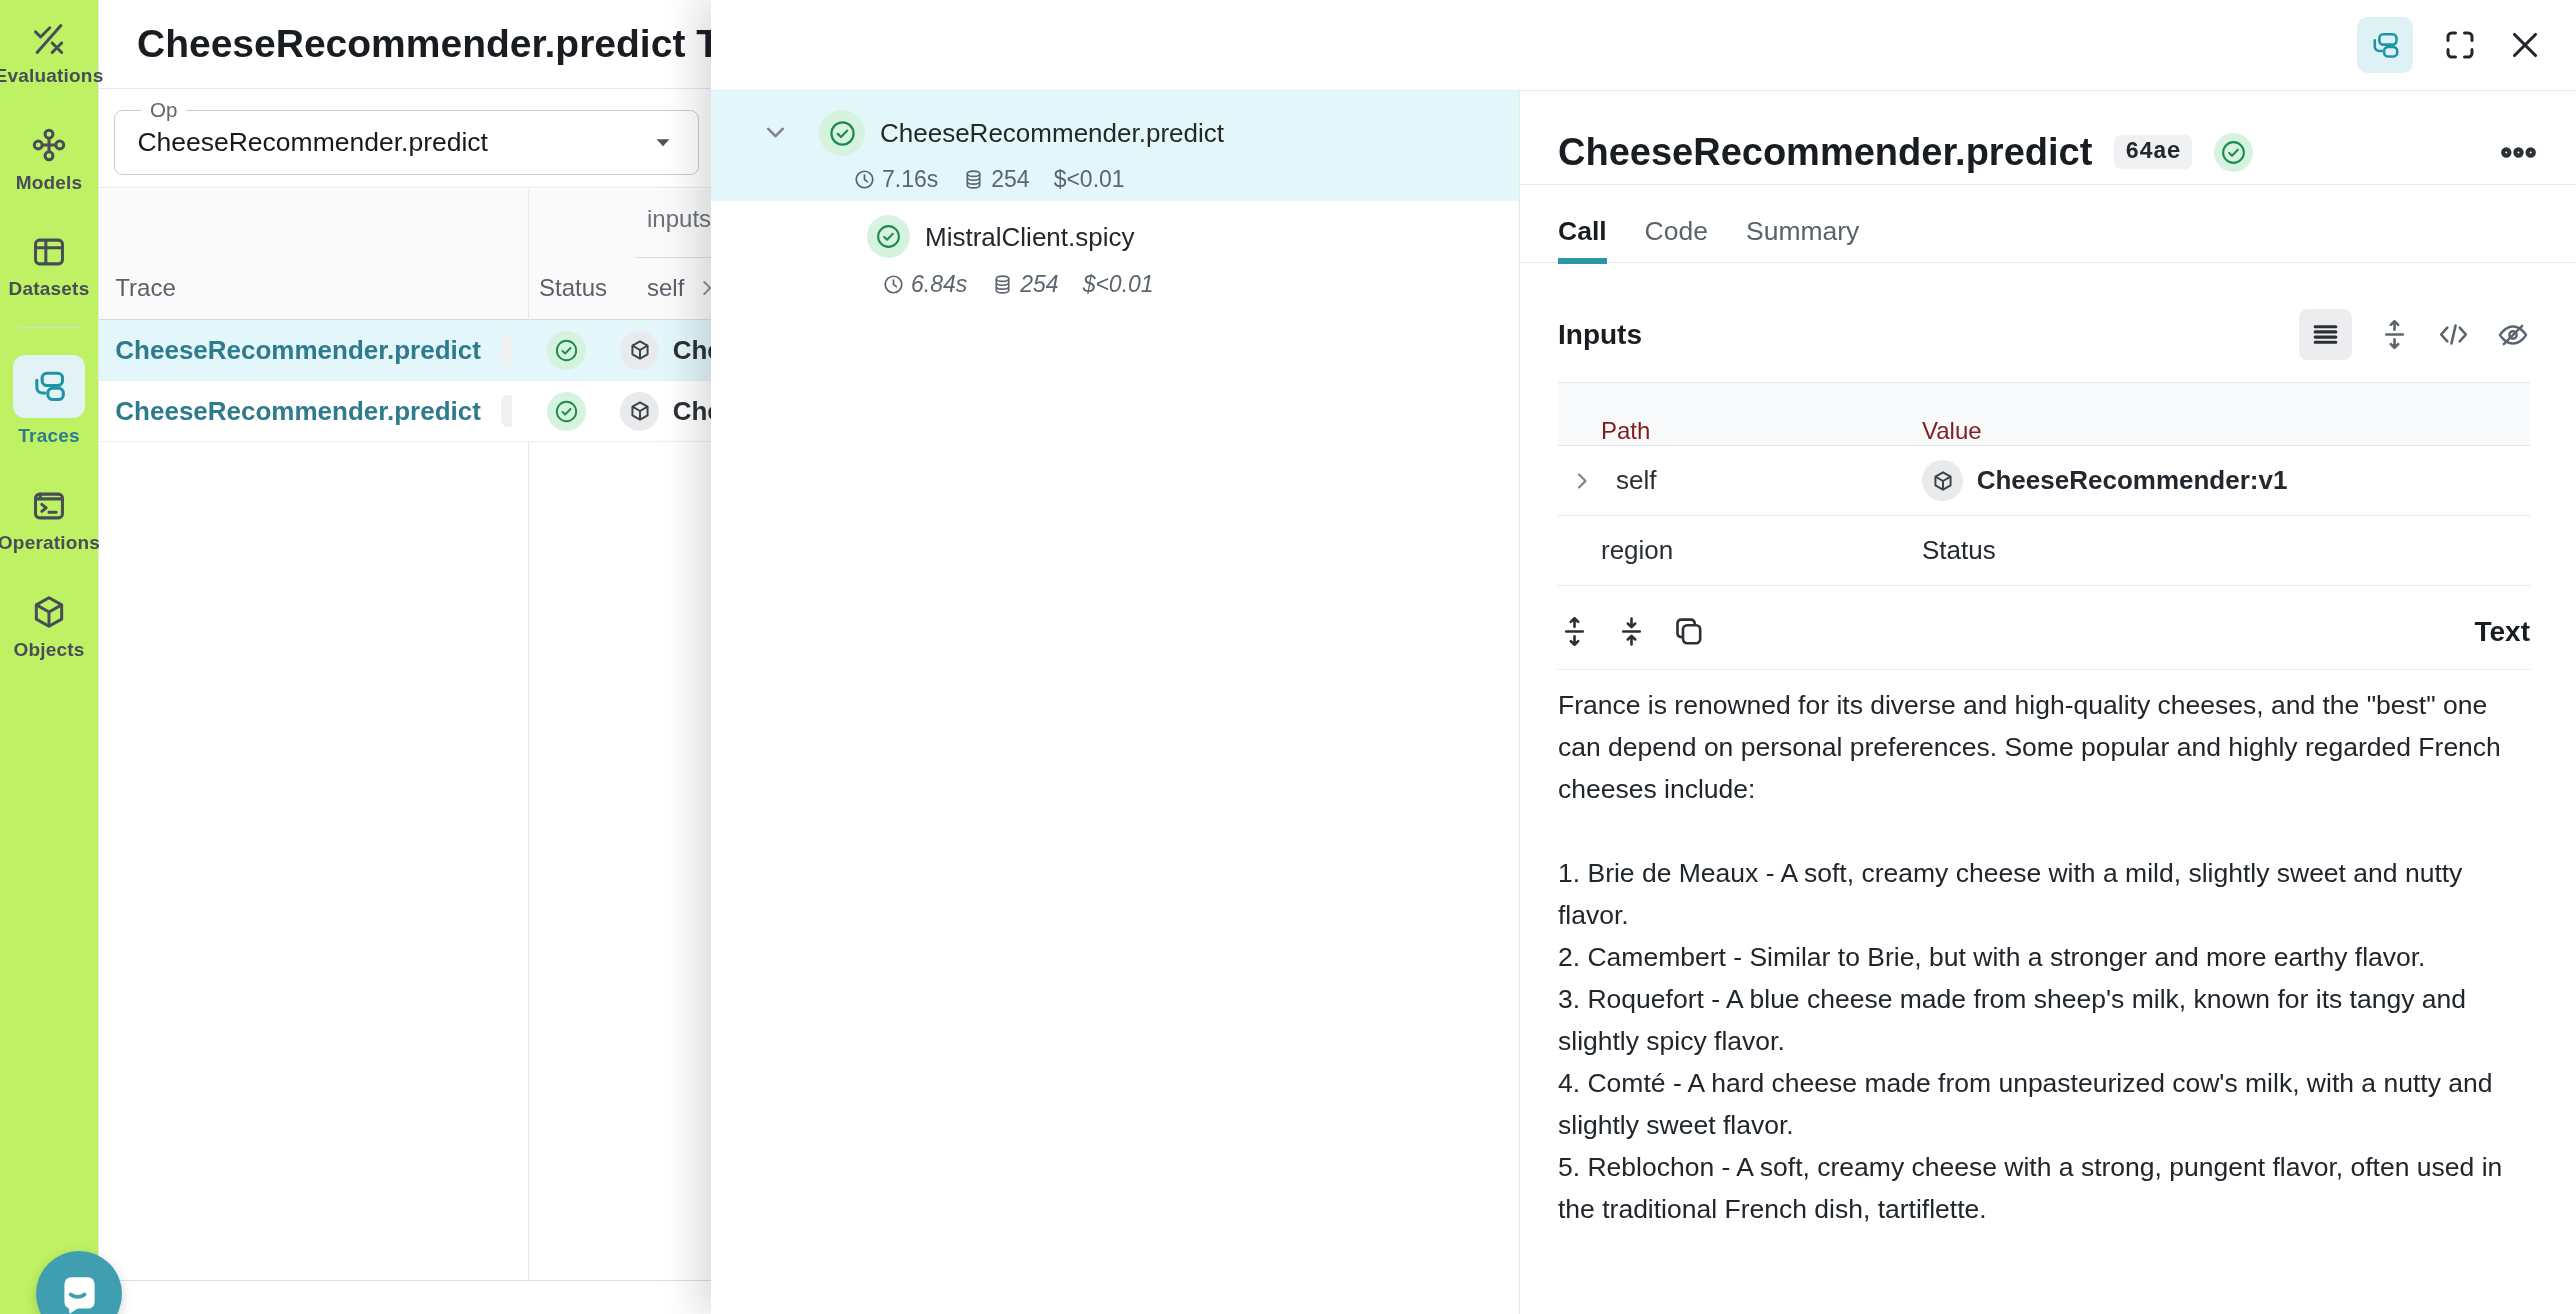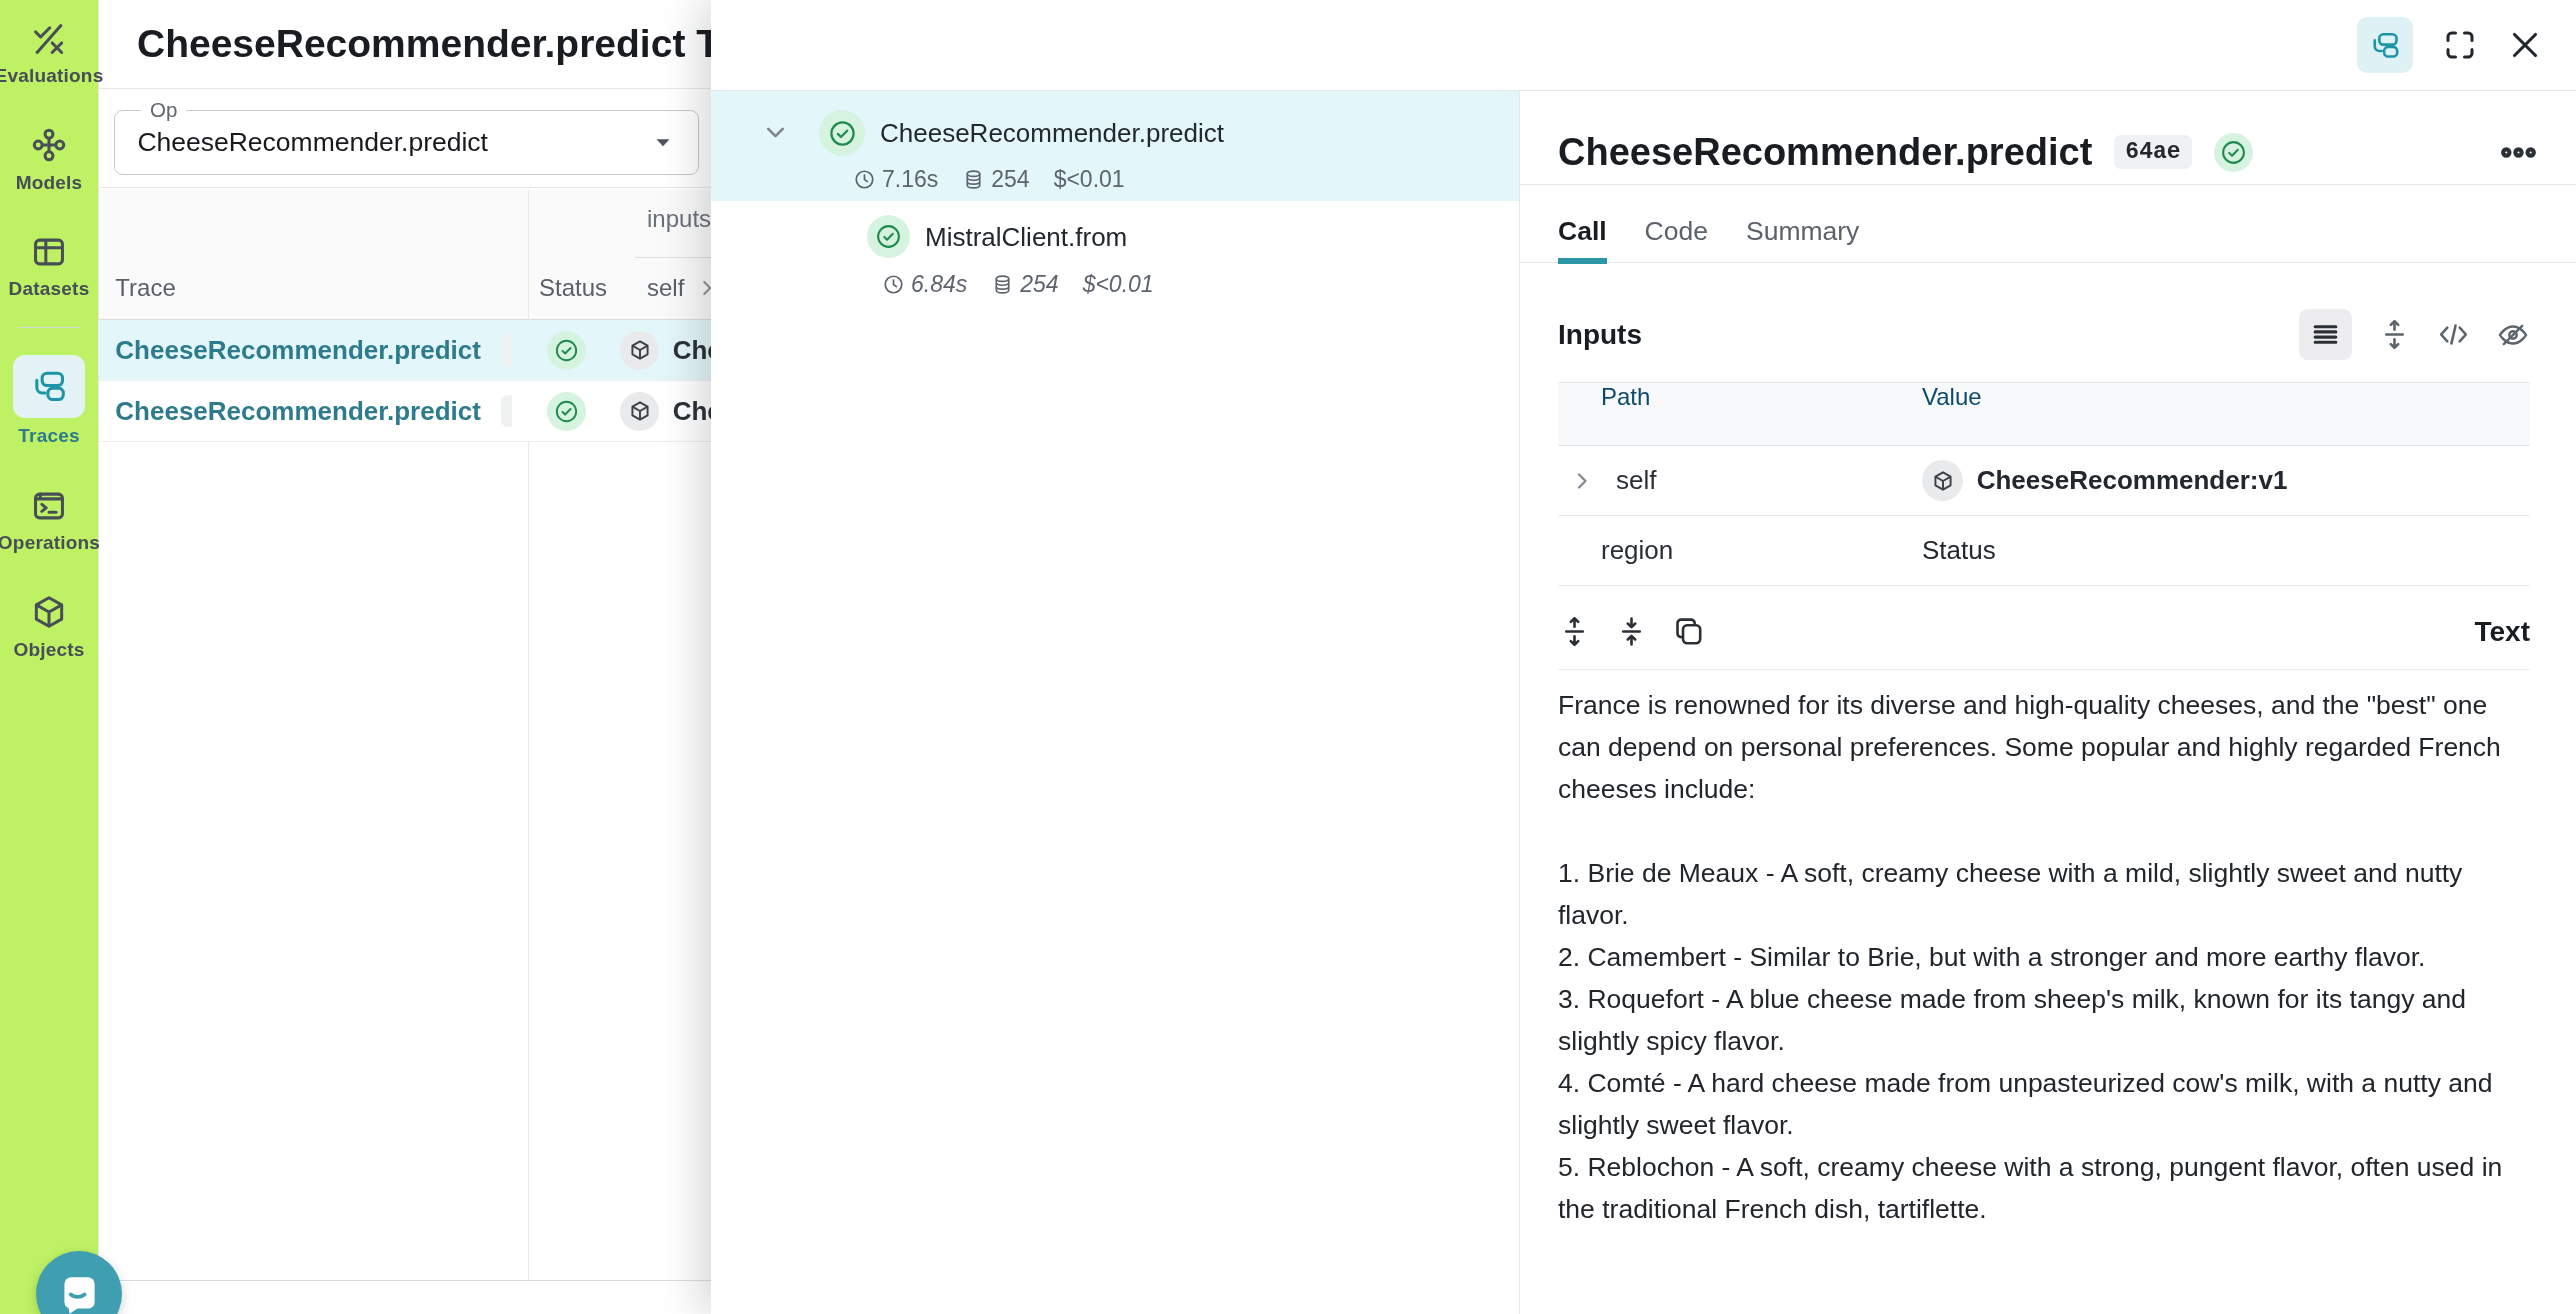--- a/index.html
+++ b/index.html
@@ -108,22 +108,22 @@
   .tabs{display:flex;gap:38px;margin:31px -46px 0 -38px;padding:0 38px;border-bottom:1.7px solid var(--border);}
   .tab{font-size:26.5px;color:#5b626c;padding-bottom:15.4px;position:relative;cursor:pointer;}
   .tab.active{color:var(--ink);font-weight:700;}
   .tab.active::after{content:"";position:absolute;left:0;right:0;bottom:-1.7px;height:6px;background:#2a96a6;}
   .section-head{display:flex;align-items:center;margin-top:46px;}
   .section-title{font-size:28px;font-weight:700;color:var(--ink);}
   .inputs-tools{margin-left:auto;display:flex;align-items:center;gap:26px;color:#5c646e;}
   .inputs-tools .tool{cursor:pointer;display:flex;align-items:center;justify-content:center;}
   .inputs-tools .tool.toggled{background:#ededef;border-radius:8.6px;width:53px;height:51px;color:#2b3036;}
   .kv-table{margin-top:22px;border-top:1.7px solid #e2e4e6;}
-  .kv-head{display:flex;background:var(--thead-bg);height:63px;align-items:flex-start;
-    border-bottom:1.7px solid #e2e4e6;font-size:24px;color:#0c4a6e;}
+  .kv-head{display:flex;background:var(--thead-bg);height:63px;align-items:flex-end;
+    border-bottom:1.7px solid #e2e4e6;font-size:24px;color:#7f1d1d;}
   .kv-col-path{width:364px;padding-left:43px;flex:none;}
   .kv-col-value{flex:1;}
   .kv-row{display:flex;align-items:center;min-height:70px;border-bottom:1.7px solid var(--border);font-size:26px;}
   .kv-path{width:364px;padding-left:43px;flex:none;display:flex;align-items:center;gap:22px;color:#2a2f36;}
   .kv-path .row-caret{margin-left:-31px;color:#7f868e;cursor:pointer;}
   .kv-value{flex:1;display:flex;align-items:center;gap:13.7px;color:#23282e;}
   .kv-value .chip{width:41px;height:41px;}
   .kv-value .ref-name{font-weight:700;}
   .outputs-tools{display:flex;align-items:center;gap:24px;margin-top:29px;color:#2b3036;}
   .outputs-tools .tool{cursor:pointer;}
@@ -414,21 +414,21 @@
 
         <div class="connector-v"></div>
         <div class="connector-h"></div>
 
         <div class="tree-row child">
           <span class="chip green">
             <svg width="29" height="29" viewBox="0 0 24 24">
                 <use href="#i-check-circle"></use>
               </svg>
           </span>
-          <span class="tree-name">MistralClient.from</span>
+          <span class="tree-name">MistralClient.spicy</span>
           <span class="tree-metrics">
             <span class="metric">
               <svg width="23" height="23" viewBox="0 0 24 24">
                   <use href="#i-clock"></use>
                 </svg>
               <span>6.84s</span>
             </span>
             <span class="metric">
               <svg width="23" height="23" viewBox="0 0 24 24">
                   <use href="#i-tokens"></use>

